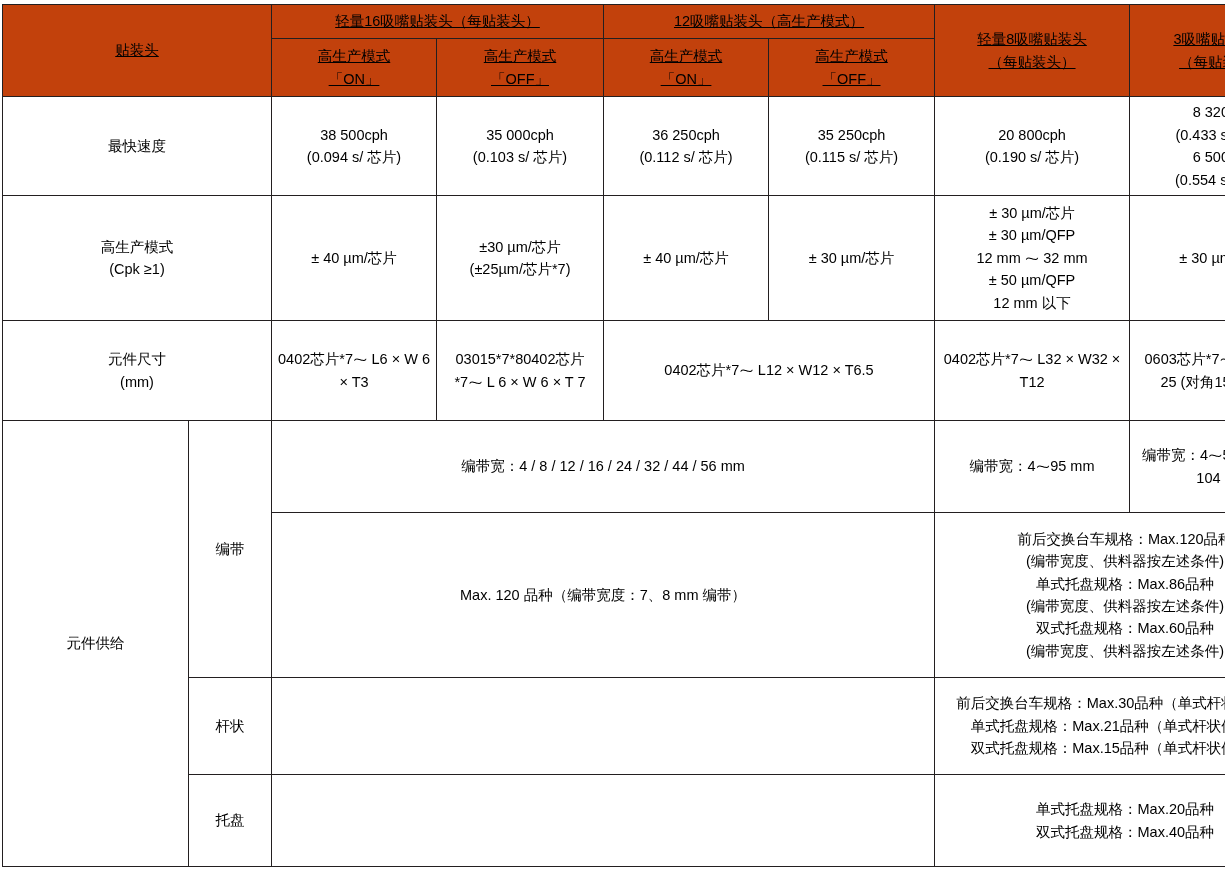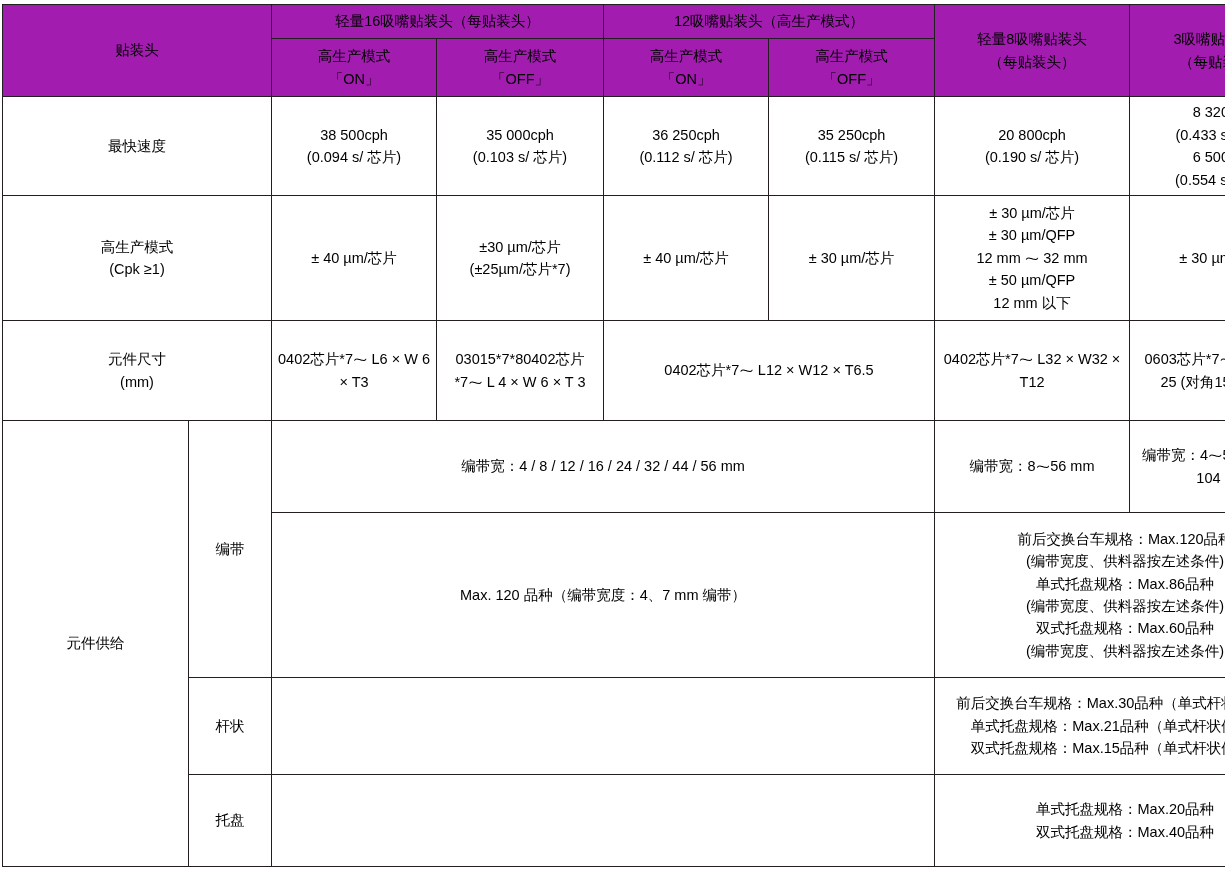--- a/index.html
+++ b/index.html
@@ -30,23 +30,24 @@
     border: 1px solid #231f20;
     text-align: center;
     vertical-align: middle;
     font-weight: normal;
     font-size: 14.5px;
     line-height: 1.55;
     padding: 4px 6px;
     box-sizing: border-box;
   }
   .hdr {
-    background: #a21caf;
+    background: #c2410c;
     font-weight: bold;
     font-size: 14.5px;
+    text-decoration: underline;
   }
   .hdr-main {
     font-weight: bold;
   }
   .rowlabel {
     font-size: 14.5px;
     border-radius: 10px;
   }
   .cell-left {
     text-align: left;
@@ -194,36 +195,36 @@
     </tr>
 
     <tr style="height:100px">
       <td class="rowlabel" colspan="2">
         <div class="cell-lines">
           <div>元件尺寸</div>
           <div>(mm)</div>
         </div>
       </td>
       <td class="cell-left">0402芯片*7⁓ L6 × W 6 × T3</td>
-      <td class="cell-left">03015*7*80402芯片*7⁓ L 4 × W 6 × T 3</td>
+      <td class="cell-left">03015*7*80402芯片*7⁓ L 6 × W 6 × T 7</td>
       <td colspan="2">0402芯片*7⁓ L12 × W12 × T6.5</td>
       <td class="cell-left">0402芯片*7⁓ L32 × W32 × T12</td>
       <td class="cell-left">0603芯片*7⁓ L150 × W 25 (对角152) × T30</td>
     </tr>
 
     <tr style="height:92px">
       <td class="vlabel" rowspan="4">元件供给</td>
       <td class="rowlabel" rowspan="2">编带</td>
       <td colspan="4">编带宽：4 / 8 / 12 / 16 / 24 / 32 / 44 / 56 mm</td>
-      <td>编带宽：8⁓56 mm</td>
+      <td>编带宽：4⁓95 mm</td>
       <td>编带宽：4⁓56 / 72 / 88 / 104 mm</td>
     </tr>
 
     <tr style="height:165px">
-      <td colspan="4">Max. 120 品种（编带宽度：4、7 mm 编带）</td>
+      <td colspan="4">Max. 120 品种（编带宽度：7、8 mm 编带）</td>
       <td colspan="2">
         <div class="cell-lines">
           <div>前后交换台车规格：Max.120品种</div>
           <div>(编带宽度、供料器按左述条件)</div>
           <div>单式托盘规格：Max.86品种</div>
           <div>(编带宽度、供料器按左述条件)</div>
           <div>双式托盘规格：Max.60品种</div>
           <div>(编带宽度、供料器按左述条件)</div>
         </div>
       </td>

